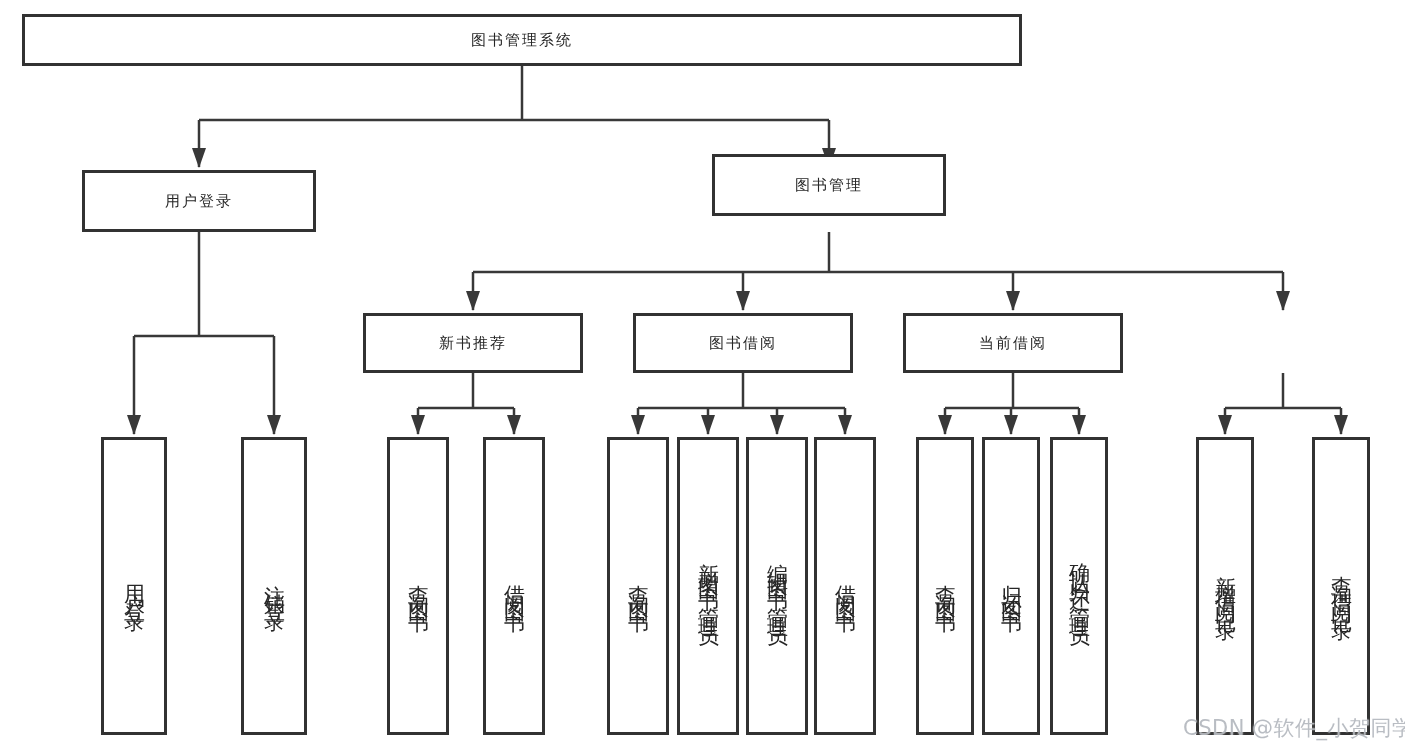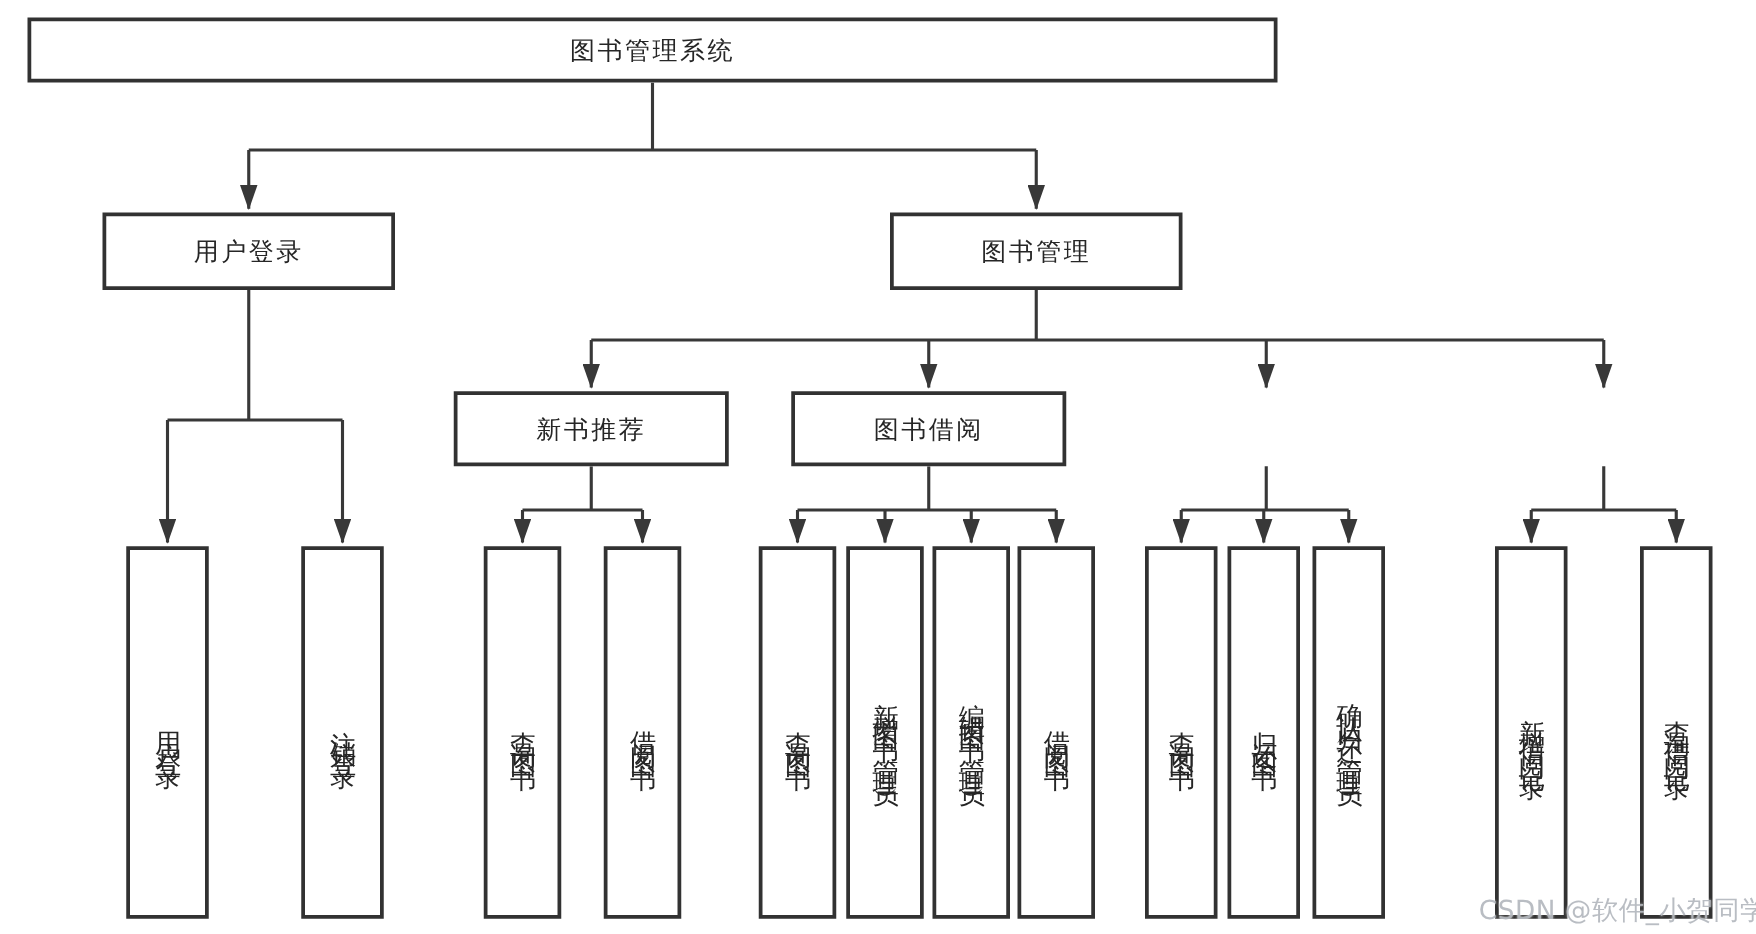--- a/index.html
+++ b/index.html
@@ -6,21 +6,21 @@
   .canvas{
     position:relative;width:1405px;height:747px;background:#ffffff;
     font-family:"DejaVu Sans","Liberation Sans",sans-serif;overflow:hidden;
   }
   .connectors{position:absolute;left:0;top:0;width:1405px;height:747px;pointer-events:none;}
   .node{
     position:absolute;box-sizing:border-box;background:#ffffff;
     border:3px solid #323232;display:flex;align-items:center;justify-content:center;
     color:#262626;
   }
-  .node.h span{font-size:20px;letter-spacing:2px;white-space:nowrap;}
+  .node.h span{font-size:15px;letter-spacing:2px;white-space:nowrap;}
   .node.v span{
     writing-mode:vertical-rl;text-orientation:mixed;
     font-size:21px;letter-spacing:9px;line-height:1;white-space:nowrap;
   }
   .watermark{
     position:absolute;left:1183px;top:714px;font-size:21px;
     color:#b6bac0;letter-spacing:0.5px;white-space:nowrap;
     text-shadow:0 0 2px #ffffff;opacity:0.95;z-index:5;
   }
 </style>
@@ -79,29 +79,32 @@
     </g>
   </svg>
 
   <div class="node h" style="left:22px;top:14px;width:1000px;height:52px">
     <span>图书管理系统</span>
   </div>
 
   <div class="node h" style="left:82px;top:170px;width:234px;height:62px">
     <span>用户登录</span>
   </div>
-  <div class="node h" style="left:712px;top:170px;width:234px;height:62px">
+  <div class="node h" style="left:712px;top:154px;width:234px;height:62px">
     <span>图书管理</span>
   </div>
 
   <div class="node h" style="left:633px;top:313px;width:220px;height:60px">
     <span>图书借阅</span>
   </div>
   <div class="node h" style="left:363px;top:313px;width:220px;height:60px">
     <span>新书推荐</span>
+  </div>
+  <div class="node h" style="left:903px;top:313px;width:220px;height:60px">
+    <span>当前借阅</span>
   </div>
 
   <div class="node v" style="left:101px;top:437px;width:66px;height:298px">
     <span>用户登录</span>
   </div>
   <div class="node v" style="left:241px;top:437px;width:66px;height:298px">
     <span>注销登录</span>
   </div>
 
   <div class="node v" style="left:387px;top:437px;width:62px;height:298px">

